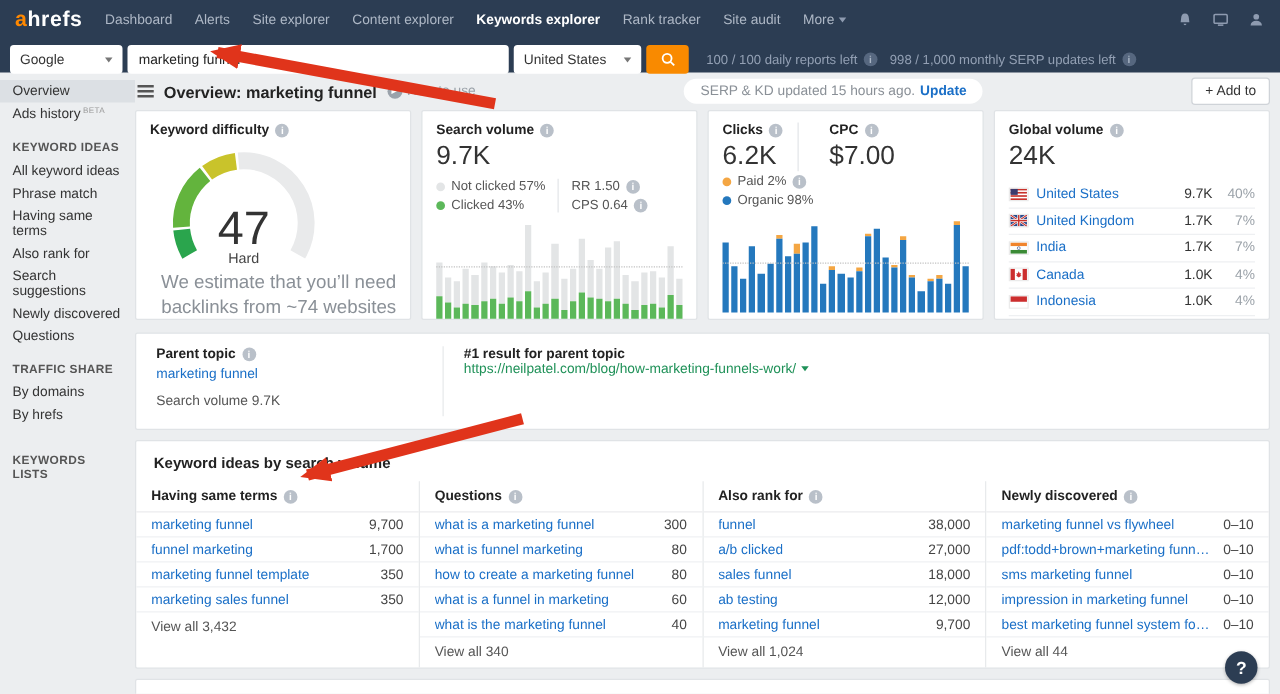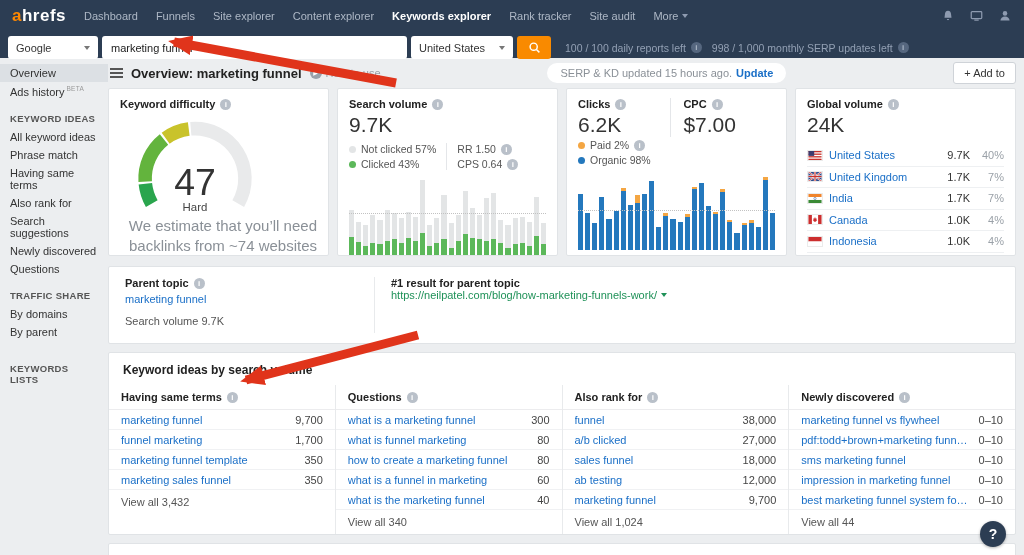--- a/index.html
+++ b/index.html
@@ -73,33 +73,33 @@
   
   .chart { position:relative; display:flex; align-items:flex-end; gap:2px; height:84px; margin-top:8px; }
   .bar { flex:1; display:flex; flex-direction:column-reverse; }
   .bar div { width:100%; }
   .refline { position:absolute; left:0; right:0; border-top:1px dotted #c2c2c2; }
   .since { color:#9aa1a8; font-size:10px; margin-top:4px; }
 
   
   .duo { display:flex; margin-bottom:2px; }
   .duo-col { padding-right:12px; }
-  .duo-col + .duo-col { border-left:1px solid #e4e6e9; padding-left:12px;margin-left:32px; }
+  .duo-col + .duo-col { border-left:1px solid #e4e6e9; padding-left:24px; }
 
   
   .geo-rows { margin-top:8px; }
   .geo-row { display:flex; align-items:center; height:21.5px; border-bottom:1px solid #eef0f2; gap:6px; }
   .geo-row:last-child { border-bottom:none; }
   .flag { width:16px; height:11px; flex:none; display:block; border:1px solid rgba(0,0,0,.08); }
   .geo-link { color:#1a6fc7; cursor:pointer; flex:1; white-space:nowrap; overflow:hidden; }
   .geo-vol { color:#333; text-align:right; }
   .geo-pct { color:#9aa1a8; width:28px; text-align:right; }
 
   
-  .parent-card { margin-top:10px; display:flex; padding:10px 0; height:78px;gap:20px; }
+  .parent-card { margin-top:10px; display:flex; padding:10px 0; height:78px; }
   .parent-left { width:245px; flex:none; padding:0 16px; }
   .parent-right { flex:1; border-left:1px solid #e8eaec; padding:0 16px; }
   .bold-line { font-weight:bold; color:#222; display:flex; align-items:center; gap:5px; }
   .link { color:#1a6fc7; cursor:pointer; }
   .gap4 { margin-top:4px; }
   .gap10 { margin-top:10px; }
   .muted { color:#555; }
   .green-url { color:#1f9158; display:flex; align-items:center; gap:4px; }
   .green-url .caret { border-top-color:#1f9158; cursor:pointer; }
 
@@ -125,21 +125,21 @@
   .arrows { position:absolute; left:0; top:0; z-index:40; pointer-events:none; }
 </style>
 </head>
 <body>
 
 <div class="topbar">
   <div class="nav-row">
     <div class="logo"><span class="a">a</span><span class="rest">hrefs</span></div>
     <div class="nav-items">
       <span class="nav-item">Dashboard</span>
-      <span class="nav-item">Funnels</span>
+      <span class="nav-item">Alerts</span>
       <span class="nav-item">Site explorer</span>
       <span class="nav-item">Content explorer</span>
       <span class="nav-item active">Keywords explorer</span>
       <span class="nav-item">Rank tracker</span>
       <span class="nav-item">Site audit</span>
       <span class="nav-item">
           <span>More</span>
           <span class="caret"></span>
         </span>
     </div>
@@ -200,21 +200,21 @@
     <div class="side-item">All keyword ideas</div>
     <div class="side-item">Phrase match</div>
     <div class="side-item">Having same terms</div>
     <div class="side-item">Also rank for</div>
     <div class="side-item">Search suggestions</div>
     <div class="side-item">Newly discovered</div>
     <div class="side-item">Questions</div>
 
     <div class="side-head">TRAFFIC SHARE</div>
     <div class="side-item">By domains</div>
-    <div class="side-item">By parent</div>
+    <div class="side-item">By hrefs</div>
 
     <div class="side-head" style="padding-top:22px;">KEYWORDS LISTS</div>
   </div>
 
   <div class="main">
     <div class="page-head">
       <span class="burger">
           <div></div>
           <div></div>
           <div></div>

